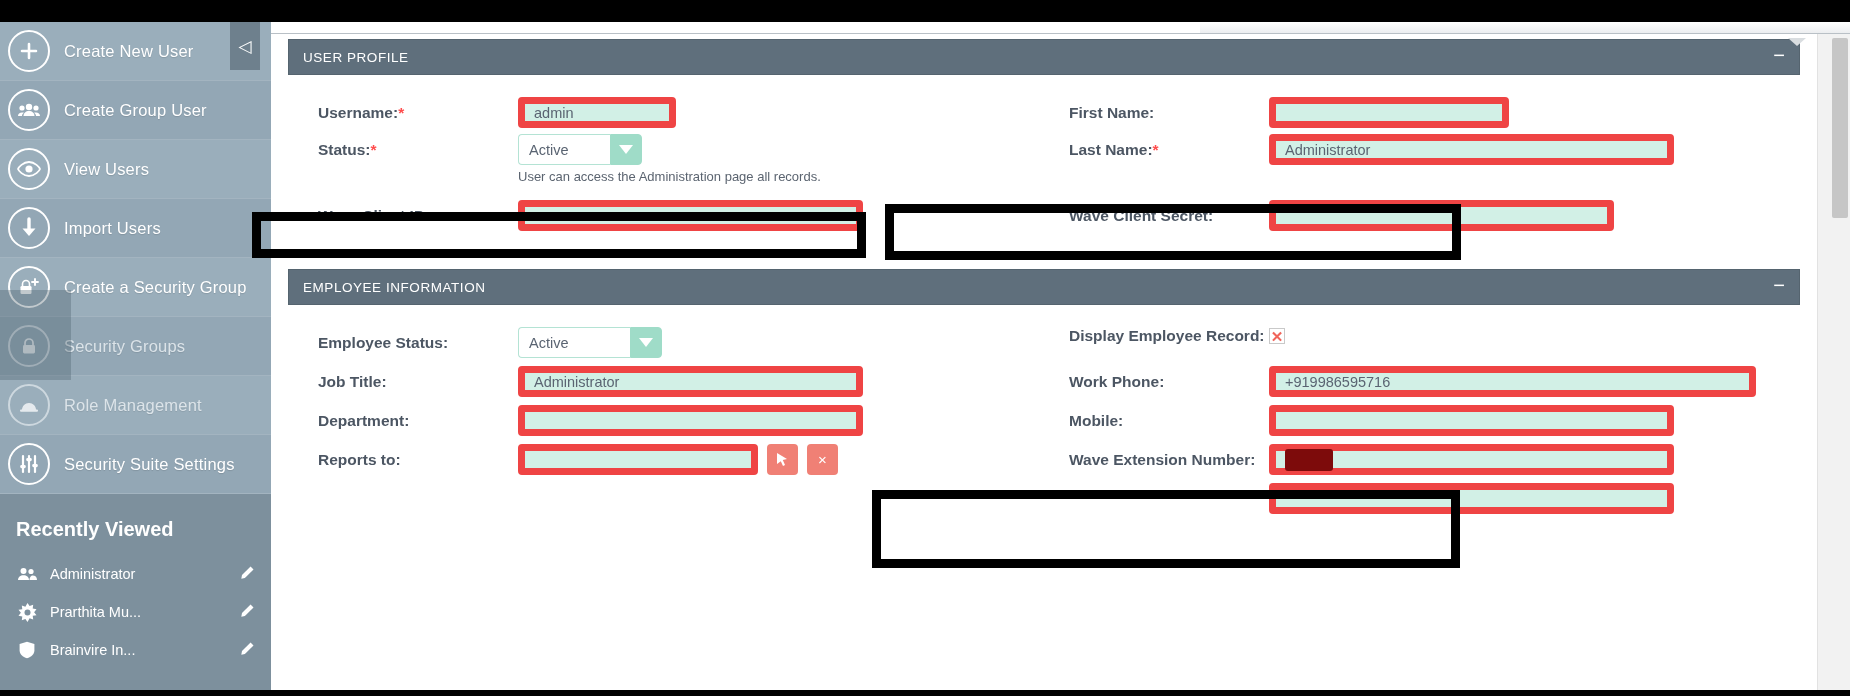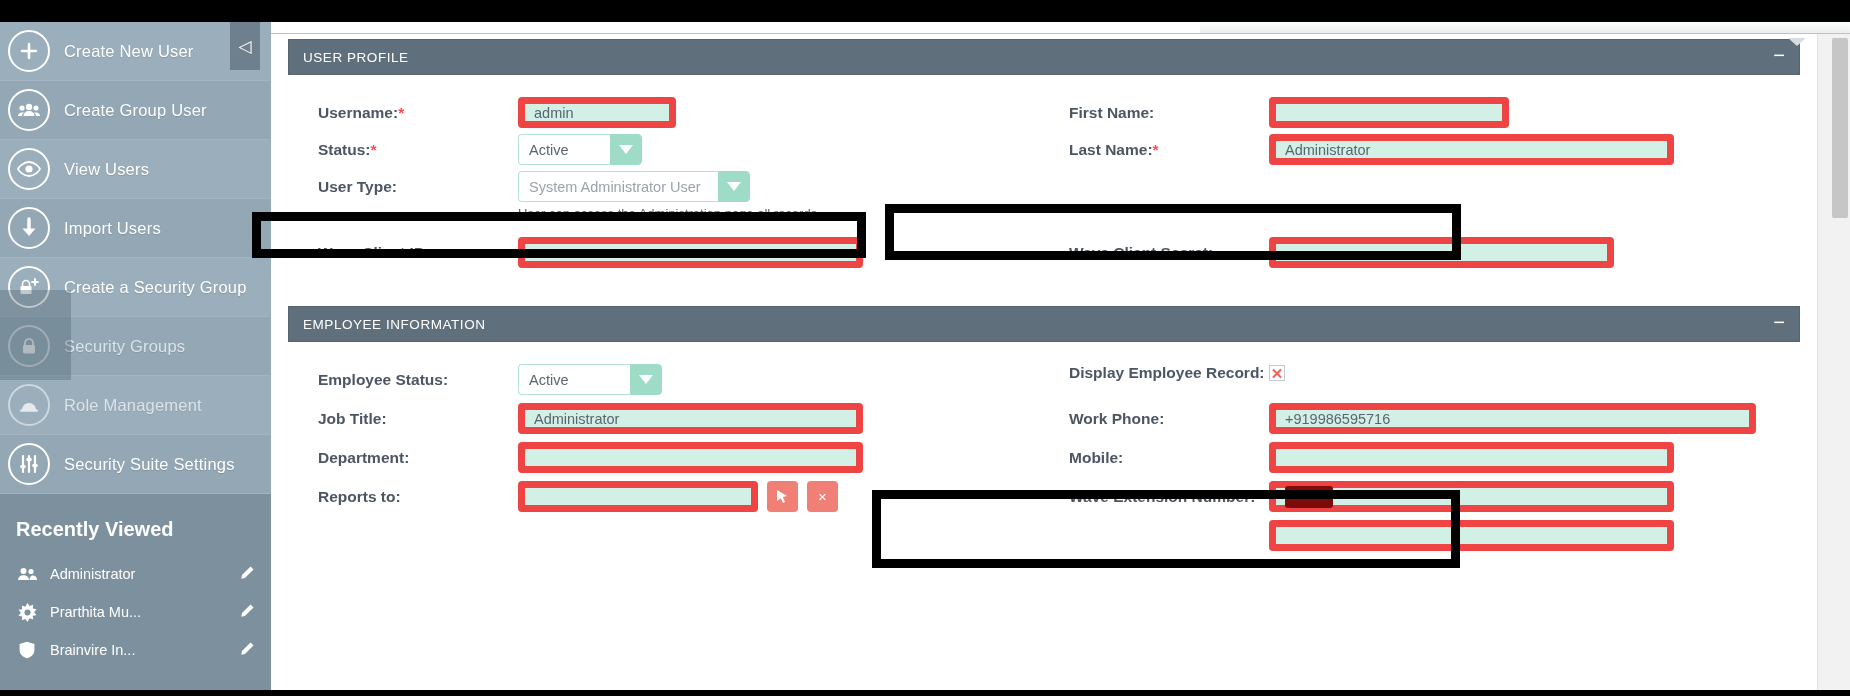--- a/index.html
+++ b/index.html
@@ -302,32 +302,20 @@
                   <span class="caret"></span>
                 </span>
             </span>
           </div>
           <div class="col col-r">
             <span class="lbl lbl-r"><span>Last Name:</span><span class="req">*</span></span>
             <span class="fld" style="width:405px">Administrator</span>
           </div>
         </div>
 
-        <div class="row">
-          <div class="col col-l">
-            <span class="lbl lbl-l">User Type:</span>
-            <span class="select-wrap">
-              <span class="select-box ph" style="width:200px;color:#9aa3ad">System Administrator User</span>
-              <span class="select-arrow">
-                  <span class="caret"></span>
-                </span>
-            </span>
-          </div>
-          <div class="col col-r"></div>
-        </div>
 
         <div class="hint">User can access the Administration page all records.</div>
 
         <div class="row" style="margin-top:16px">
           <div class="col col-l">
             <span class="lbl lbl-l">Wave Client ID:</span>
             <span class="fld" style="width:345px"></span>
           </div>
           <div class="col col-r">
             <span class="lbl lbl-r">Wave Client Secret:</span>

